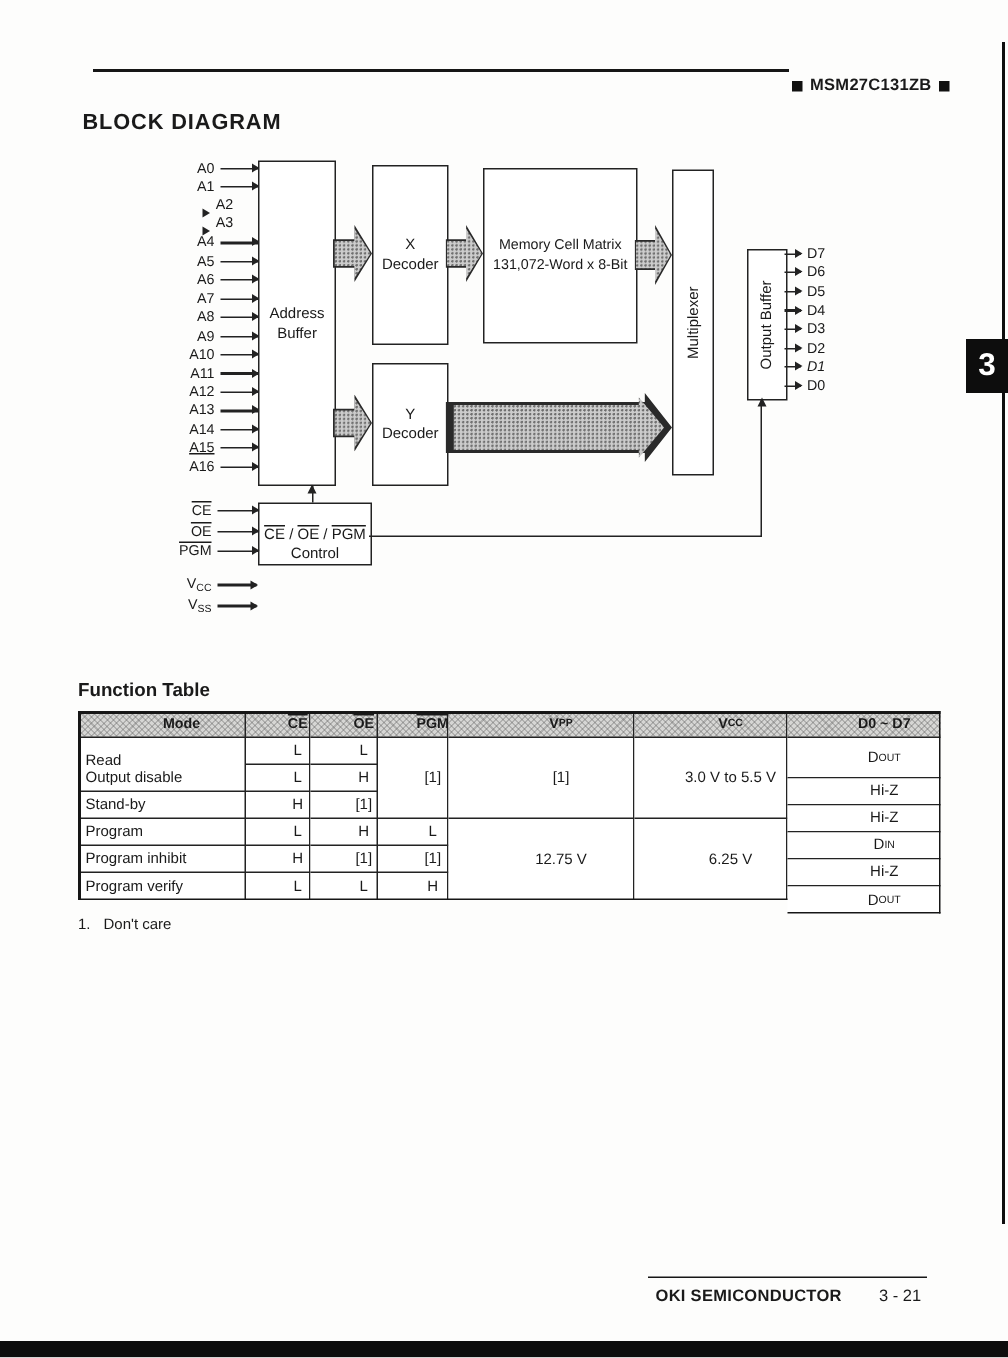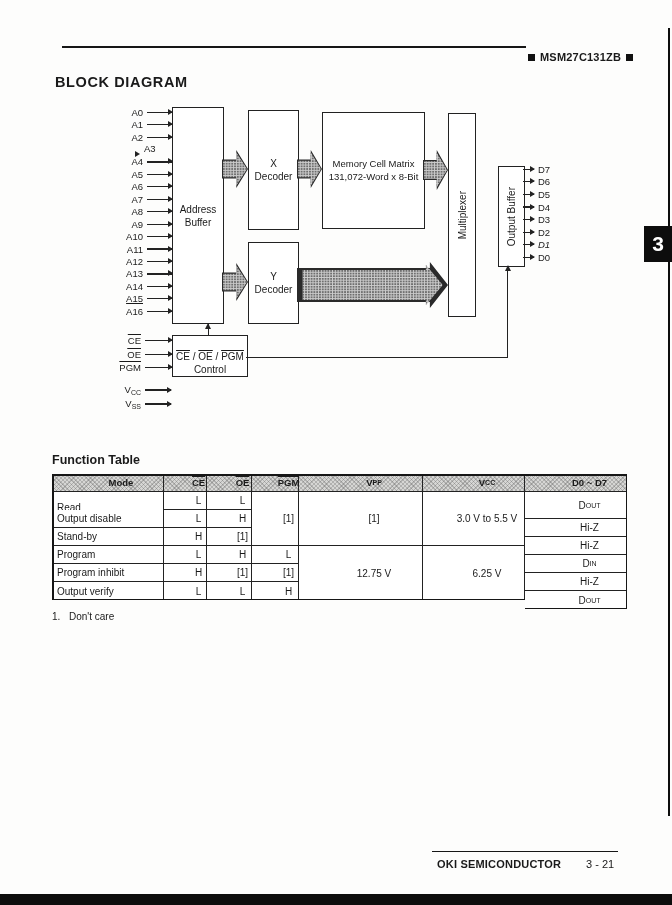--- a/index.html
+++ b/index.html
@@ -92,21 +92,21 @@
       <div class="pin-row" style="height:12.45px;">
         <span class="pin-label plab-l">A0</span>
         <span class="pline"></span>
       </div>
 
       <div class="pin-row" style="height:12.45px;">
         <span class="pin-label plab-l">A1</span>
         <span class="pline"></span>
       </div>
 
-      <div class="pin-row" style="height:12.45px;">
+      <div class="pin-row" style="height:12.45px;flex-direction:column;">
         <span class="pin-label plab-l">A2</span>
         <span class="pline"></span>
       </div>
 
       <div class="pin-row" style="height:12.45px;flex-direction:column;">
         <span class="pin-label plab-l">A3</span>
         <span class="pline"></span>
       </div>
 
       <div class="pin-row" style="height:12.45px;">
@@ -297,21 +297,21 @@
         <span>V</span>
         <span class="sub">CC</span>
       </div>
     <div class="c hcell nor" style="left:473px;top:0;width:102px;height:18px;">D0 ~ D7</div>
 
     <div class="c left" style="left:0;top:18px;width:112px;height:32px;text-decoration:underline;">Read</div>
     <div class="c left" style="left:0;top:36px;width:112px;height:18px;">Output disable</div>
     <div class="c left" style="left:0;top:54px;width:112px;height:18px;">Stand-by</div>
     <div class="c left" style="left:0;top:72px;width:112px;height:18px;">Program</div>
     <div class="c left" style="left:0;top:90px;width:112px;height:18px;">Program inhibit</div>
-    <div class="c left nob" style="left:0;top:108px;width:112px;height:18px;">Output verify</div>
+    <div class="c left nob" style="left:0;top:108px;width:112px;height:18px;">Program verify</div>
 
     <div class="c" style="left:112px;top:18px;width:43px;height:18px;">L</div>
     <div class="c" style="left:112px;top:36px;width:43px;height:18px;">L</div>
     <div class="c" style="left:112px;top:54px;width:43px;height:18px;">H</div>
     <div class="c" style="left:112px;top:72px;width:43px;height:18px;">L</div>
     <div class="c" style="left:112px;top:90px;width:43px;height:18px;">H</div>
     <div class="c nob" style="left:112px;top:108px;width:43px;height:18px;">L</div>
 
     <div class="c" style="left:155px;top:18px;width:45px;height:18px;">L</div>
     <div class="c" style="left:155px;top:36px;width:45px;height:18px;">H</div>

